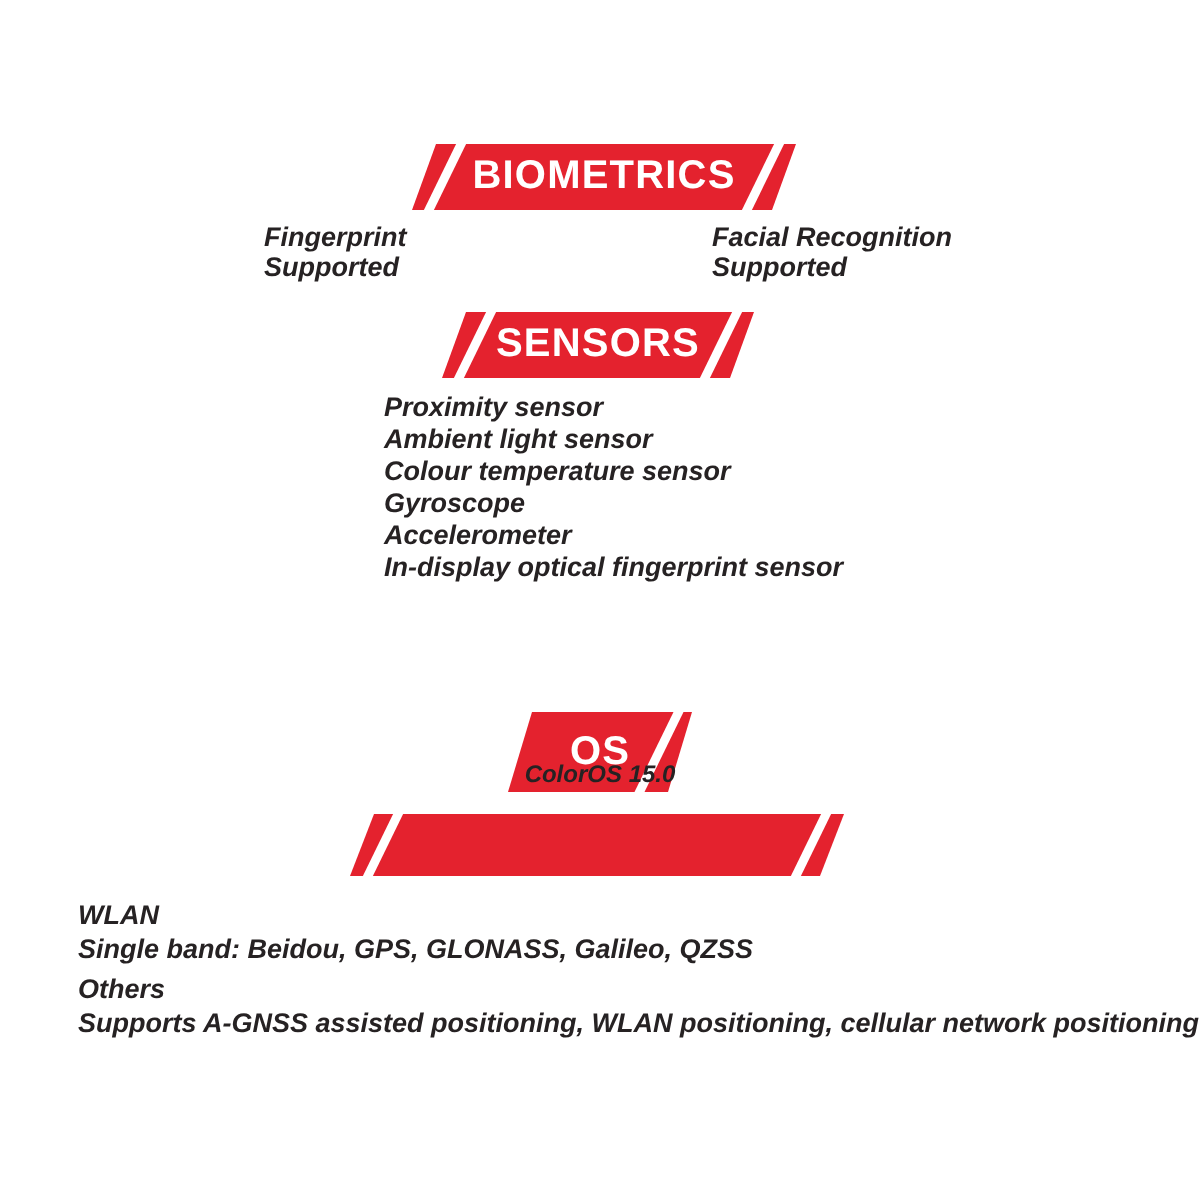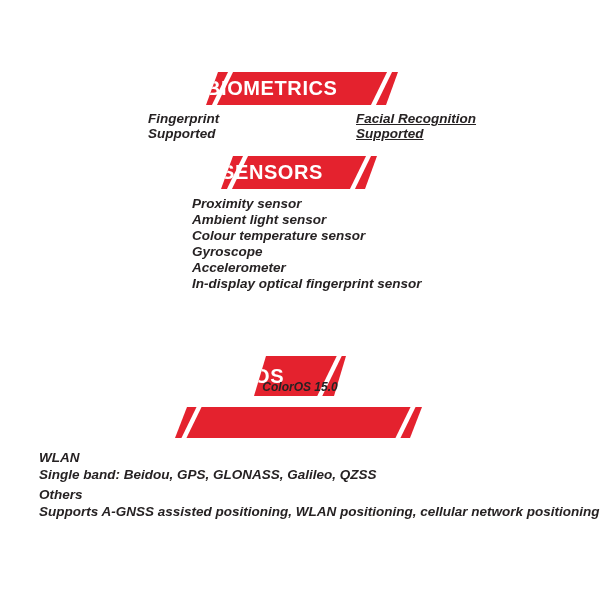--- a/index.html
+++ b/index.html
@@ -12,21 +12,21 @@
   #canvas{
     position:relative;
     width:600px;height:600px;
     background:var(--background);
     overflow:hidden;
     font-family:"Liberation Sans", sans-serif;
   }
   
   .banner{
     position:absolute;
-    display:flex;align-items:center;
+    display:flex;align-items:center;justify-content:center;
     background:var(--accent-red);
     clip-path:polygon(12px 0, 100% 0, calc(100% - 12px) 100%, 0 100%);
   }
   .banner-label{
     position:relative;z-index:2;
     color:var(--banner-text);
     font-weight:700;
     font-style:normal;
     font-size:20px;
     letter-spacing:0.6px;
@@ -49,22 +49,22 @@
   
   .spec{
     position:absolute;
     font-style:italic;
     font-weight:700;
     color:var(--text-dark);
     font-size:13.5px;
     line-height:15px;
     white-space:nowrap;
   }
-  .biometrics-left{left:132px;top:111px;margin-left:16px;}
-  .biometrics-right{left:356px;top:111px;text-decoration:underline;}
+  .biometrics-left{left:132px;top:111px;}
+  .biometrics-right{left:356px;top:111px;}
   .sensors-list{left:192px;top:196px;line-height:16px;}
   .os-value{left:200px;top:380px;width:200px;text-align:center;font-size:12px;}
   .location-block{left:39px;top:449px;line-height:17px;}
   .loc-group-others{margin-top:3px;}
 </style>
 </head>
 <body>
 
 <div id="canvas">
 

